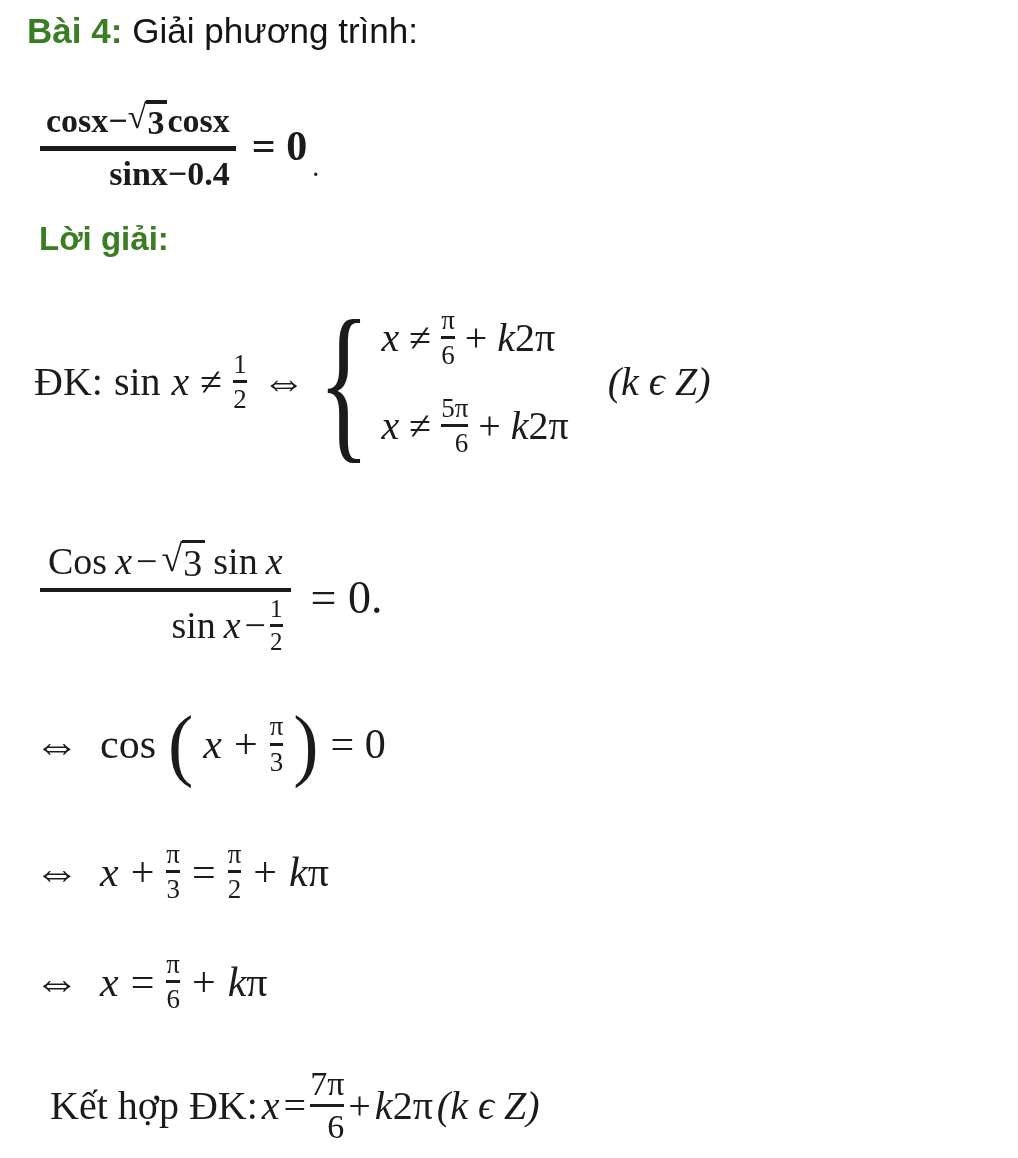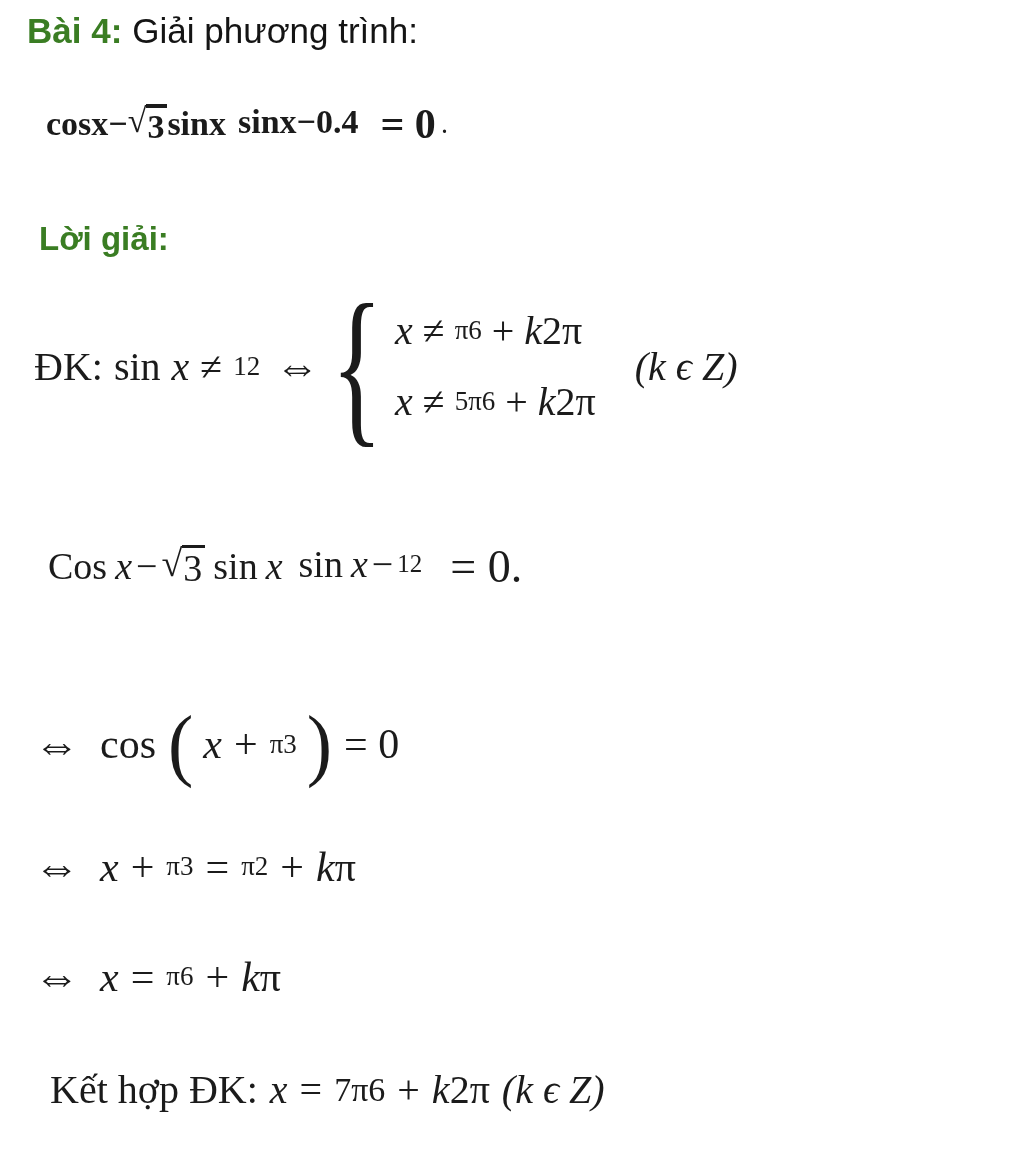--- a/index.html
+++ b/index.html
@@ -16,21 +16,21 @@
   
   .heading {
     position:absolute; left:27px; top:10px;
     font-family:"Liberation Sans","DejaVu Sans",sans-serif;
     font-size:35px; line-height:1.2; white-space:nowrap;
   }
   .heading .lbl { color:#3a7d23; font-weight:700; margin-right:10px; }
   .heading .ttl { color:#141414; font-weight:400; }
 
   
-  .frac { display:inline-flex; flex-direction:row; align-items:flex-start; text-align:center; line-height:1.05; }
+  .frac { display:inline-flex; flex-direction:column; align-items:flex-end; text-align:center; line-height:1.05; }
   .frac .bar { align-self:stretch; background:#1b1b1b; height:3px; margin:3px 0; }
 
   
   .sqrt { display:inline-flex; align-items:flex-start; }
   .sqrt .arg { border-top:3px solid #1b1b1b; padding:1px 3px 0 1px; }
   .sqrt .rad { transform:translateY(-1px); }
 
   
   #eq1 { left:40px; top:100px; gap:16px; font-weight:700; }
   #eq1 .frac { font-size:34px; }
@@ -75,42 +75,42 @@
   .step .f-s { font-size:27px; }
   .step .f-s .bar { height:3px; margin:2px 0; }
   #st1 { left:34px; top:706px; }
   #st1 .paren { font-size:76px; font-weight:300; line-height:1; transform:scaleY(1.05); }
   #st1 .paren.l { margin-right:-2px; }
   #st1 .paren.r { margin-left:-2px; }
   #st2 { left:34px; top:840px; }
   #st3 { left:34px; top:950px; }
 
   
-  #concl { left:50px; top:1066px; gap:12px; font-size:40px; }
+  #concl { left:50px; top:1066px; gap:4px; font-size:40px; }
   #concl .f-s { font-size:34px; }
   #concl .f-s .bar { height:3px; margin:2px 0; }
 </style>
 </head>
 <body>
 
 <div class="page">
 
   <div class="heading">
     <span class="lbl">Bài 4:</span><span class="ttl">Giải phương trình:</span>
   </div>
 
   <div class="row" id="eq1">
     <span class="frac">
       <span class="num tight">
         <span>cosx−</span>
           <span class="sqrt">
             <span class="rad">√</span>
             <span class="arg">3</span>
           </span>
-          <span>sinx</span>
+          <span>cosx</span>
       </span>
       <span class="bar"></span>
       <span class="den">sinx−0.4</span>
     </span>
     <span class="eq">= 0</span>
     <span class="period">.</span>
   </div>
 
   <div class="solution">Lời giải:</div>
 

